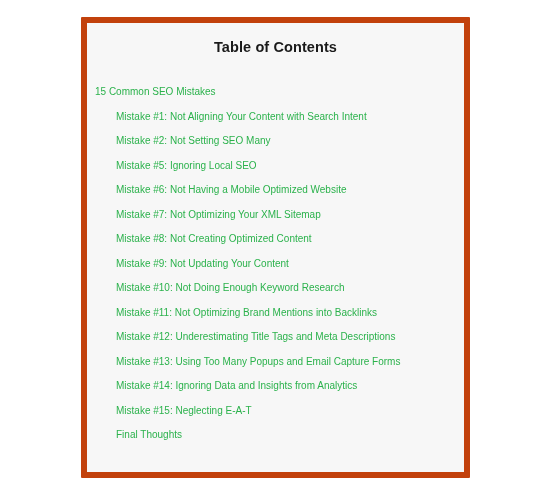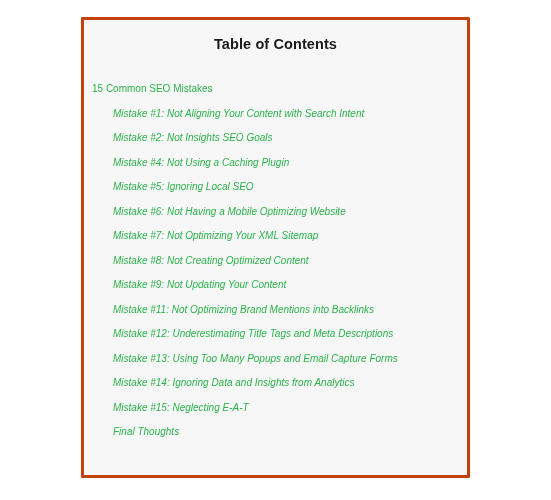--- a/index.html
+++ b/index.html
@@ -24,21 +24,21 @@
   }
 
   .toc-box {
     position: absolute;
     left: 81px;
     top: 17px;
     width: 389px;
     height: 461px;
     box-sizing: border-box;
     background: #f7f7f7;
-    border: 3px solid #c2410c;
+    border: 6px solid #c2410c;
     border-radius: 1px;
   }
 
   .toc-title {
     text-align: center;
     font-size: 14.5px;
     font-weight: bold;
     color: #1a1a1a;
     letter-spacing: 0.1px;
     margin: 0;
@@ -62,38 +62,38 @@
 
   .toc-link {
     color: #2bb24c;
     font-size: 10px;
     text-decoration: none;
     cursor: pointer;
     display: inline-block;
   }
 
   .level-1 { padding-left: 8px; }
-  .level-2 { padding-left: 29px; font-style: italic; }
+  .level-2 { padding-left: 29px; }
 </style>
 </head>
 <body>
 
 <div class="page">
   <div class="toc-box">
     <h2 class="toc-title">Table of Contents</h2>
     <ul class="toc-list">
         <li class="toc-item level-1"><a class="toc-link" href="#">15 Common SEO Mistakes</a></li>
         <li class="toc-item level-2"><a class="toc-link" href="#">Mistake #1: Not Aligning Your Content with Search Intent</a></li>
-        <li class="toc-item level-2"><a class="toc-link" href="#">Mistake #2: Not Insights SEO Goals</a></li>
-        <li class="toc-item level-2"><a class="toc-link" href="#">Mistake #4: Not Using a Caching Plugin</a></li>
+        <li class="toc-item level-2"><a class="toc-link" href="#">Mistake #2: Not Setting SEO Many</a></li>
         <li class="toc-item level-2"><a class="toc-link" href="#">Mistake #5: Ignoring Local SEO</a></li>
-        <li class="toc-item level-2"><a class="toc-link" href="#">Mistake #6: Not Having a Mobile Optimizing Website</a></li>
+        <li class="toc-item level-2"><a class="toc-link" href="#">Mistake #6: Not Having a Mobile Optimized Website</a></li>
         <li class="toc-item level-2"><a class="toc-link" href="#">Mistake #7: Not Optimizing Your XML Sitemap</a></li>
         <li class="toc-item level-2"><a class="toc-link" href="#">Mistake #8: Not Creating Optimized Content</a></li>
         <li class="toc-item level-2"><a class="toc-link" href="#">Mistake #9: Not Updating Your Content</a></li>
+        <li class="toc-item level-2"><a class="toc-link" href="#">Mistake #10: Not Doing Enough Keyword Research</a></li>
         <li class="toc-item level-2"><a class="toc-link" href="#">Mistake #11: Not Optimizing Brand Mentions into Backlinks</a></li>
         <li class="toc-item level-2"><a class="toc-link" href="#">Mistake #12: Underestimating Title Tags and Meta Descriptions</a></li>
         <li class="toc-item level-2"><a class="toc-link" href="#">Mistake #13: Using Too Many Popups and Email Capture Forms</a></li>
         <li class="toc-item level-2"><a class="toc-link" href="#">Mistake #14: Ignoring Data and Insights from Analytics</a></li>
         <li class="toc-item level-2"><a class="toc-link" href="#">Mistake #15: Neglecting E-A-T</a></li>
         <li class="toc-item level-2"><a class="toc-link" href="#">Final Thoughts</a></li>
       </ul>
   </div>
 </div>
 

